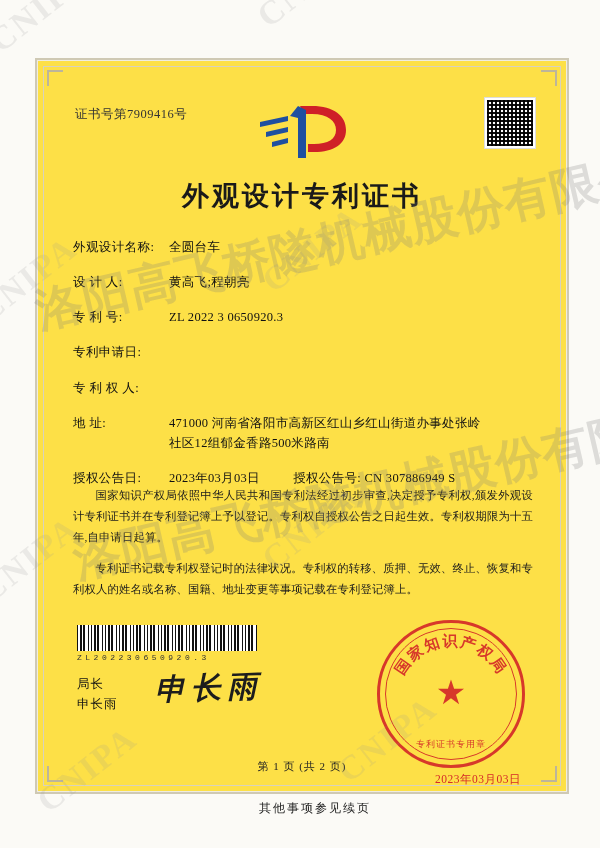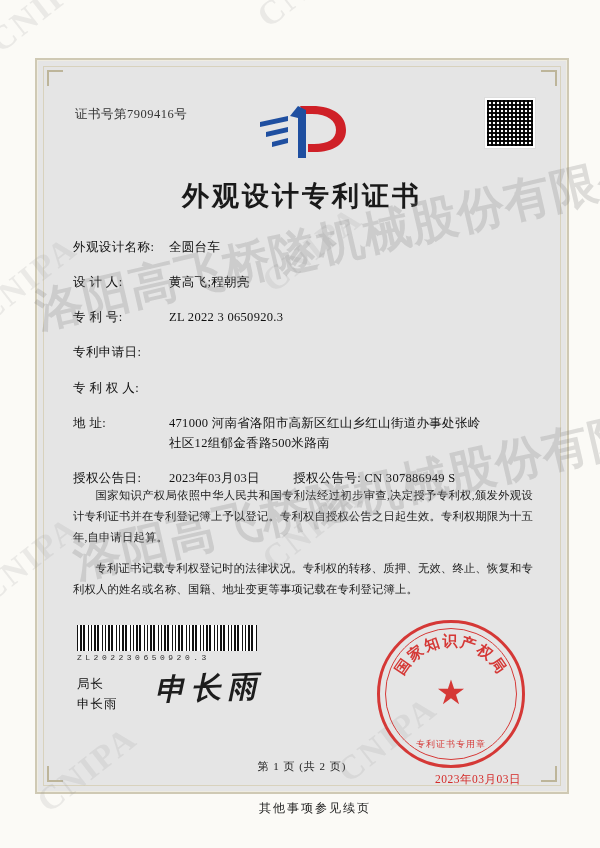--- a/index.html
+++ b/index.html
@@ -68,21 +68,21 @@
     font-family: "Liberation Serif", serif;
   }
 
   
   .cert {
     position: absolute;
     left: 35px;
     top: 58px;
     width: 530px;
     height: 732px;
-    background: #e5e5e5;
+    background: #fde047;
     border: 2px solid #cfc9b4;
     box-shadow: 0 0 0 1px #efece1 inset;
     z-index: 2;
   }
   .cert-inner {
     position: absolute;
     inset: 6px;
     border: 1px solid #d8d2bd;
   }
   .corner {

